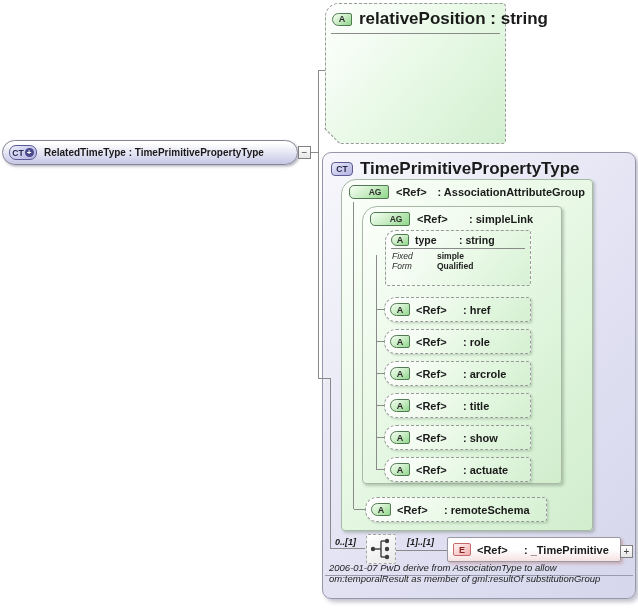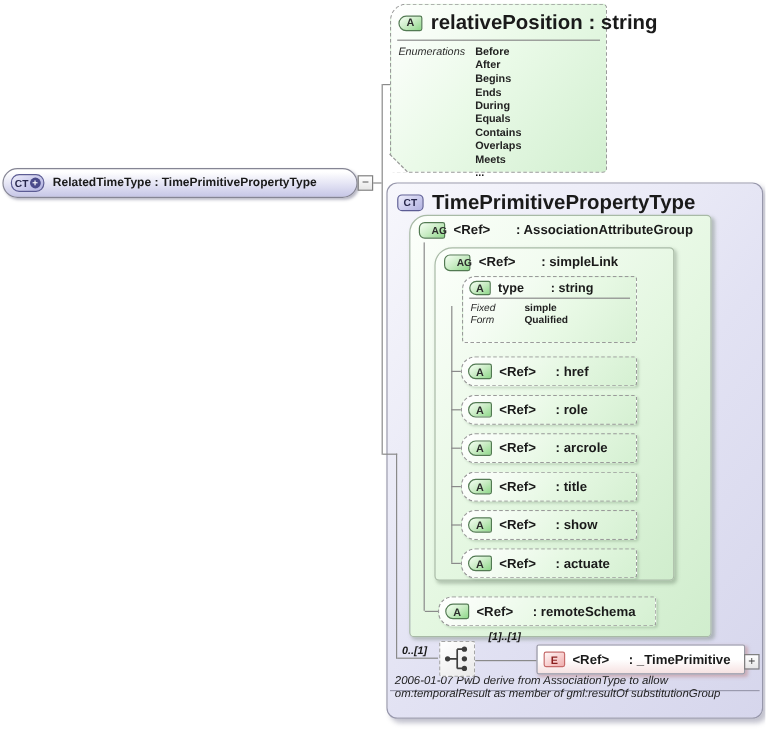--- a/index.html
+++ b/index.html
@@ -109,21 +109,21 @@
   .footer-text{
     position:absolute;left:6px;top:410px;width:298px;
     font-size:9.5px;font-style:italic;line-height:10.5px;color:#222;
   }
 
   
   .icon{box-sizing:border-box;display:flex;align-items:center;justify-content:center;
     font-weight:bold;color:#2c2c2c;flex:none;}
   .icon-a{width:20px;height:13px;border:1px solid #527a52;border-radius:6.5px 2px 2px 6.5px;
     background:linear-gradient(145deg,#f6fff4 0%,#c9ecc4 50%,#8fd88a 100%);font-size:9px;}
-  .icon-ag{width:22px;height:14px;border:1px solid #527a52;border-radius:5px 2px 2px 5px;
+  .icon-ag{width:40px;height:14px;border:1px solid #527a52;border-radius:5px 2px 2px 5px;
     background:linear-gradient(145deg,#f6fff4 0%,#c9ecc4 50%,#8fd88a 100%);font-size:8.5px;padding-left:12px;}
   .icon-ct{width:22px;height:14px;border:1px solid #5c5c94;border-radius:4px;
     background:linear-gradient(145deg,#ededfb 0%,#cdcdee 50%,#b2b2e0 100%);font-size:8.5px;color:#26264a;}
   .icon-ct-plus{width:28px;height:15px;border:1px solid #5c5c94;border-radius:7px;
     background:linear-gradient(145deg,#ededfb 0%,#cdcdee 50%,#b2b2e0 100%);font-size:8.5px;color:#26264a;gap:1px;}
   .plus-dot{width:9px;height:9px;border-radius:50%;background:#4a4a8a;color:#fff;
     display:flex;align-items:center;justify-content:center;font-size:8px;line-height:8px;flex:none;}
   .icon-e{width:18px;height:13px;border:1px solid #c66a6a;border-radius:2px;
     background:linear-gradient(145deg,#fff6f6 0%,#f8d2d2 50%,#efadad 100%);font-size:9px;color:#8a1f1f;}
 </style>
@@ -131,35 +131,20 @@
 <body>
 
 <div id="canvas">
 
   <div class="abs enum-box">
     <div class="node-header">
       <span class="icon icon-a">A</span>
       <span class="node-title">relativePosition : string</span>
     </div>
     <div class="sep"></div>
-    <div class="enum-body">
-      <div class="enum-label">Enumerations</div>
-      <div class="enum-vals">
-        <span>Before</span>
-        <span>After</span>
-        <span>Begins</span>
-        <span>Ends</span>
-        <span>During</span>
-        <span>Equals</span>
-        <span>Contains</span>
-        <span>Overlaps</span>
-        <span>Meets</span>
-        <span>...</span>
-      </div>
-    </div>
     <div class="fold-cover"></div>
     <div class="fold-line"></div>
   </div>
 
   <div class="abs pill">
     <span class="icon icon-ct-plus">
       <span>CT</span>
       <span class="plus-dot">+</span>
     </span>
     <span class="node-title">RelatedTimeType : TimePrimitivePropertyType</span>
@@ -262,21 +247,21 @@
         <circle cx="5" cy="13" r="2.2" fill="#3d3d3d"></circle>
         <line x1="7" y1="13" x2="13" y2="13" stroke="#3d3d3d" stroke-width="1.4"></line>
         <line x1="13" y1="5" x2="13" y2="21" stroke="#3d3d3d" stroke-width="1.4"></line>
         <line x1="13" y1="5" x2="17" y2="5" stroke="#3d3d3d" stroke-width="1.4"></line>
         <line x1="13" y1="21" x2="17" y2="21" stroke="#3d3d3d" stroke-width="1.4"></line>
         <circle cx="19" cy="5" r="2.2" fill="#3d3d3d"></circle>
         <circle cx="19" cy="13" r="2.2" fill="#3d3d3d"></circle>
         <circle cx="19" cy="21" r="2.2" fill="#3d3d3d"></circle>
       </svg>
     </div>
-    <div class="card" style="left:84px;top:372px;">[1]..[1]</div>
+    <div class="card" style="left:84px;top:384px;">[1]..[1]</div>
     <div class="tline" style="left:73px;top:397px;width:51px;height:1px;"></div>
 
     <div class="abs e-box">
       <span class="icon icon-e">E</span>
       <span class="row-ref">&lt;Ref&gt;</span>
       <span class="row-name">: _TimePrimitive</span>
     </div>
     <div class="abs handle plus-box">
       <span>+</span>
     </div>

